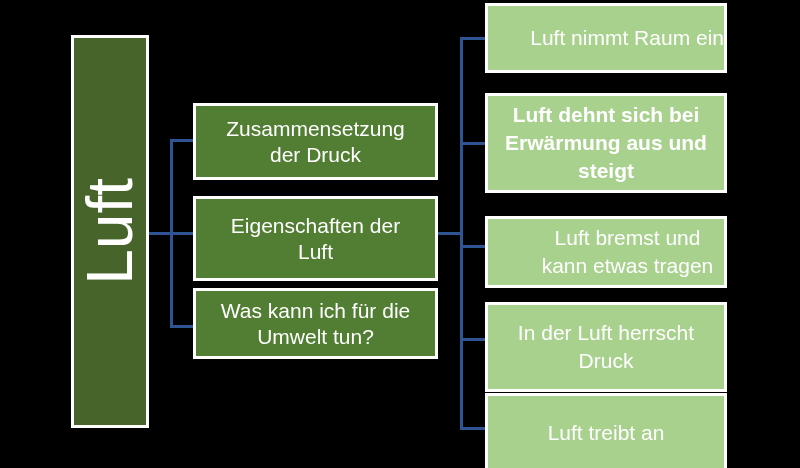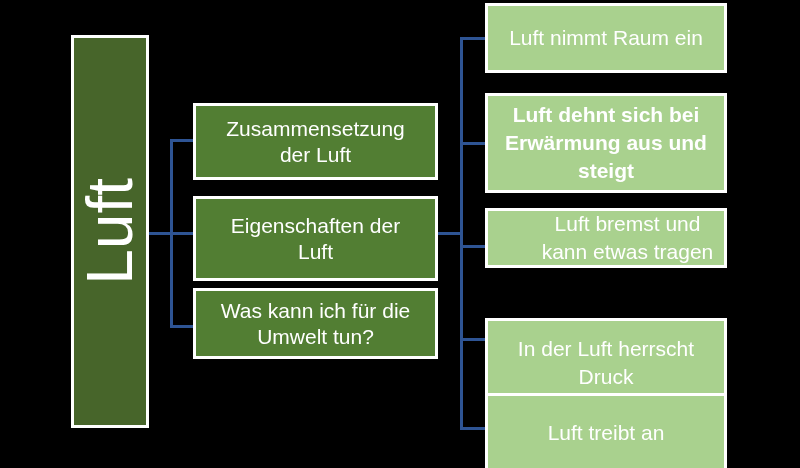--- a/index.html
+++ b/index.html
@@ -49,24 +49,24 @@
   }
   .branch-0 { top: 103px; height: 77px; }
   .branch-1 { top: 196px; height: 85px; }
   .branch-2 { top: 288px; height: 71px; }
   .leaf-node {
     left: 485px; width: 242px;
     background: var(--leaf-fill, #a9d18e);
     font-size: 21px;
     line-height: 28px;
   }
-  .leaf-0 { top: 3px;   height: 70px; }
+  .leaf-0 { top: 3px;   height: 70px; text-align: right; }
   .leaf-1 { top: 93px;  height: 100px; font-weight: bold; }
-  .leaf-2 { top: 208px; height: 60px; padding-left: 43px; }
-  .leaf-3 { top: 302px; height: 90px; margin-top: 16px; }
+  .leaf-2 { top: 216px; height: 72px; padding-left: 43px; }
+  .leaf-3 { top: 302px; height: 90px; }
   .leaf-4 { top: 393px; height: 80px; }
   .connector {
     position: absolute;
     background: var(--connector, #2e5494);
   }
   
   .c-left-trunk    { left: 170px; top: 139px; width: 3px;  height: 189px; }
   .c-left-stub-0   { left: 170px; top: 139px; width: 24px; height: 3px; }
   .c-root-link     { left: 149px; top: 232px; width: 44px; height: 3px; }
   .c-left-stub-2   { left: 170px; top: 325px; width: 24px; height: 3px; }
@@ -95,21 +95,21 @@
   <div class="connector c-right-stub-2"></div>
   <div class="connector c-right-stub-3"></div>
   <div class="connector c-right-stub-4"></div>
 
   <div class="node root-node">
     <span class="label">Luft</span>
   </div>
 
   <div class="node branch-node branch-0">
     <span class="label">Zusammensetzung
-der Luft</span>
+der Druck</span>
   </div>
   <div class="node branch-node branch-1">
     <span class="label">Eigenschaften der
 Luft</span>
   </div>
   <div class="node branch-node branch-2">
     <span class="label">Was kann ich für die
 Umwelt tun?</span>
   </div>
 

